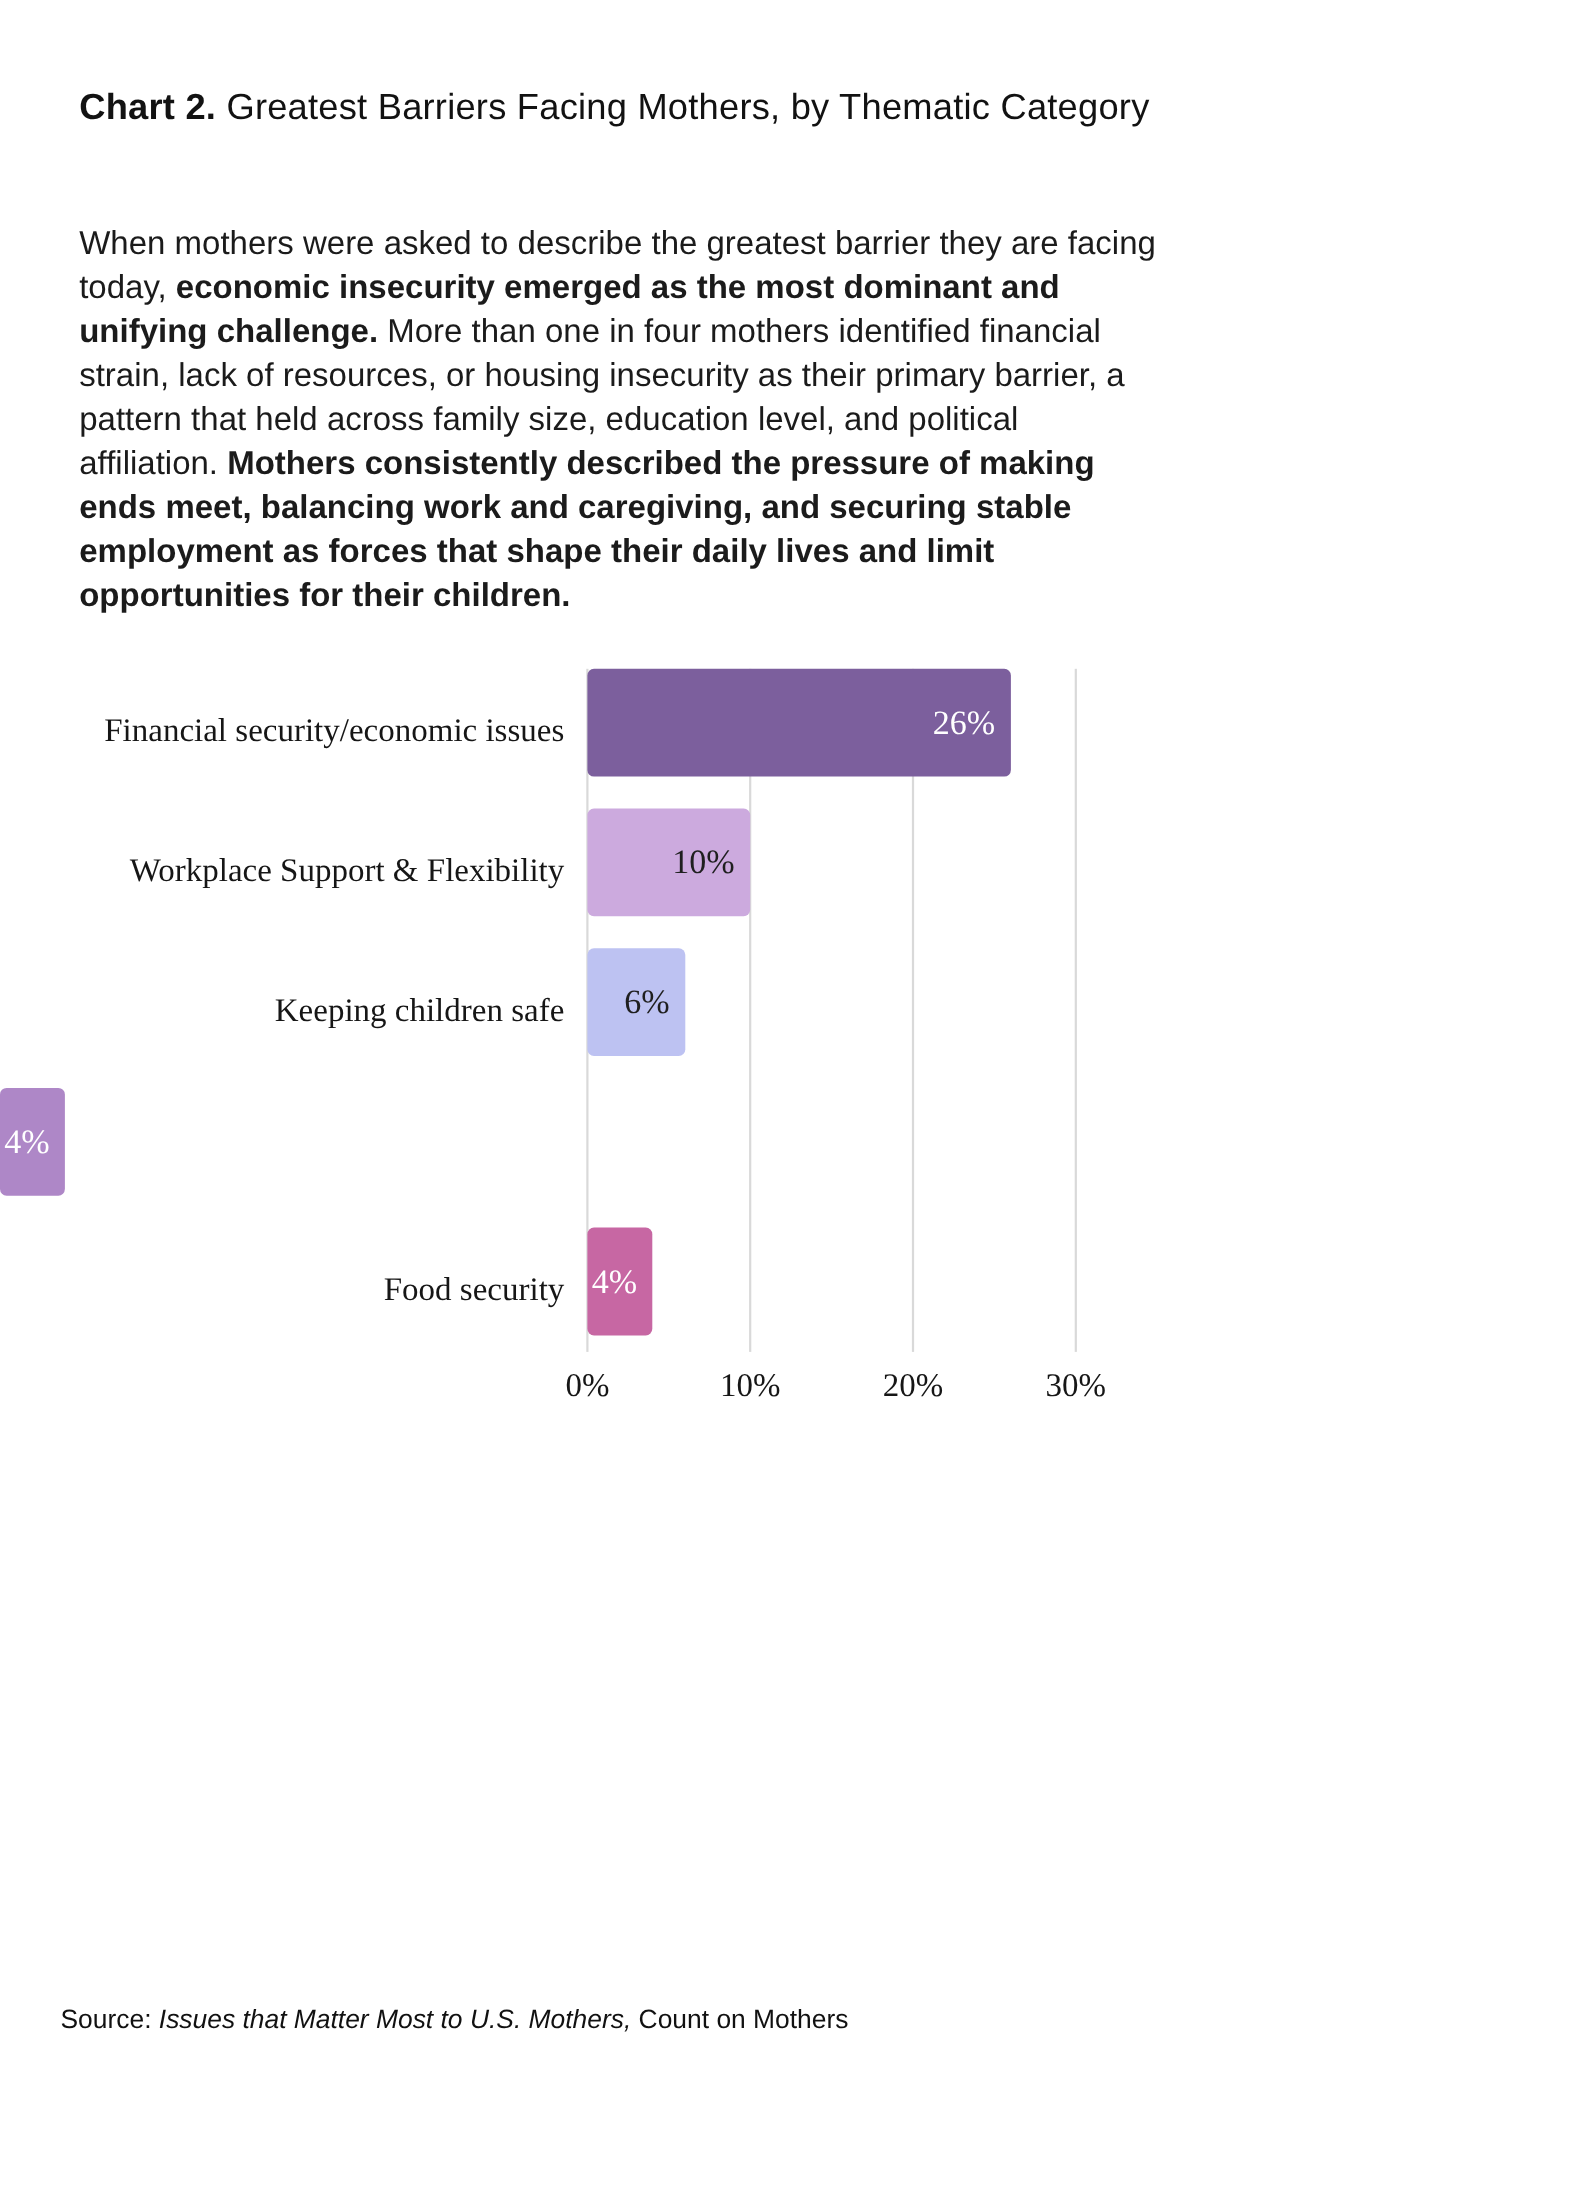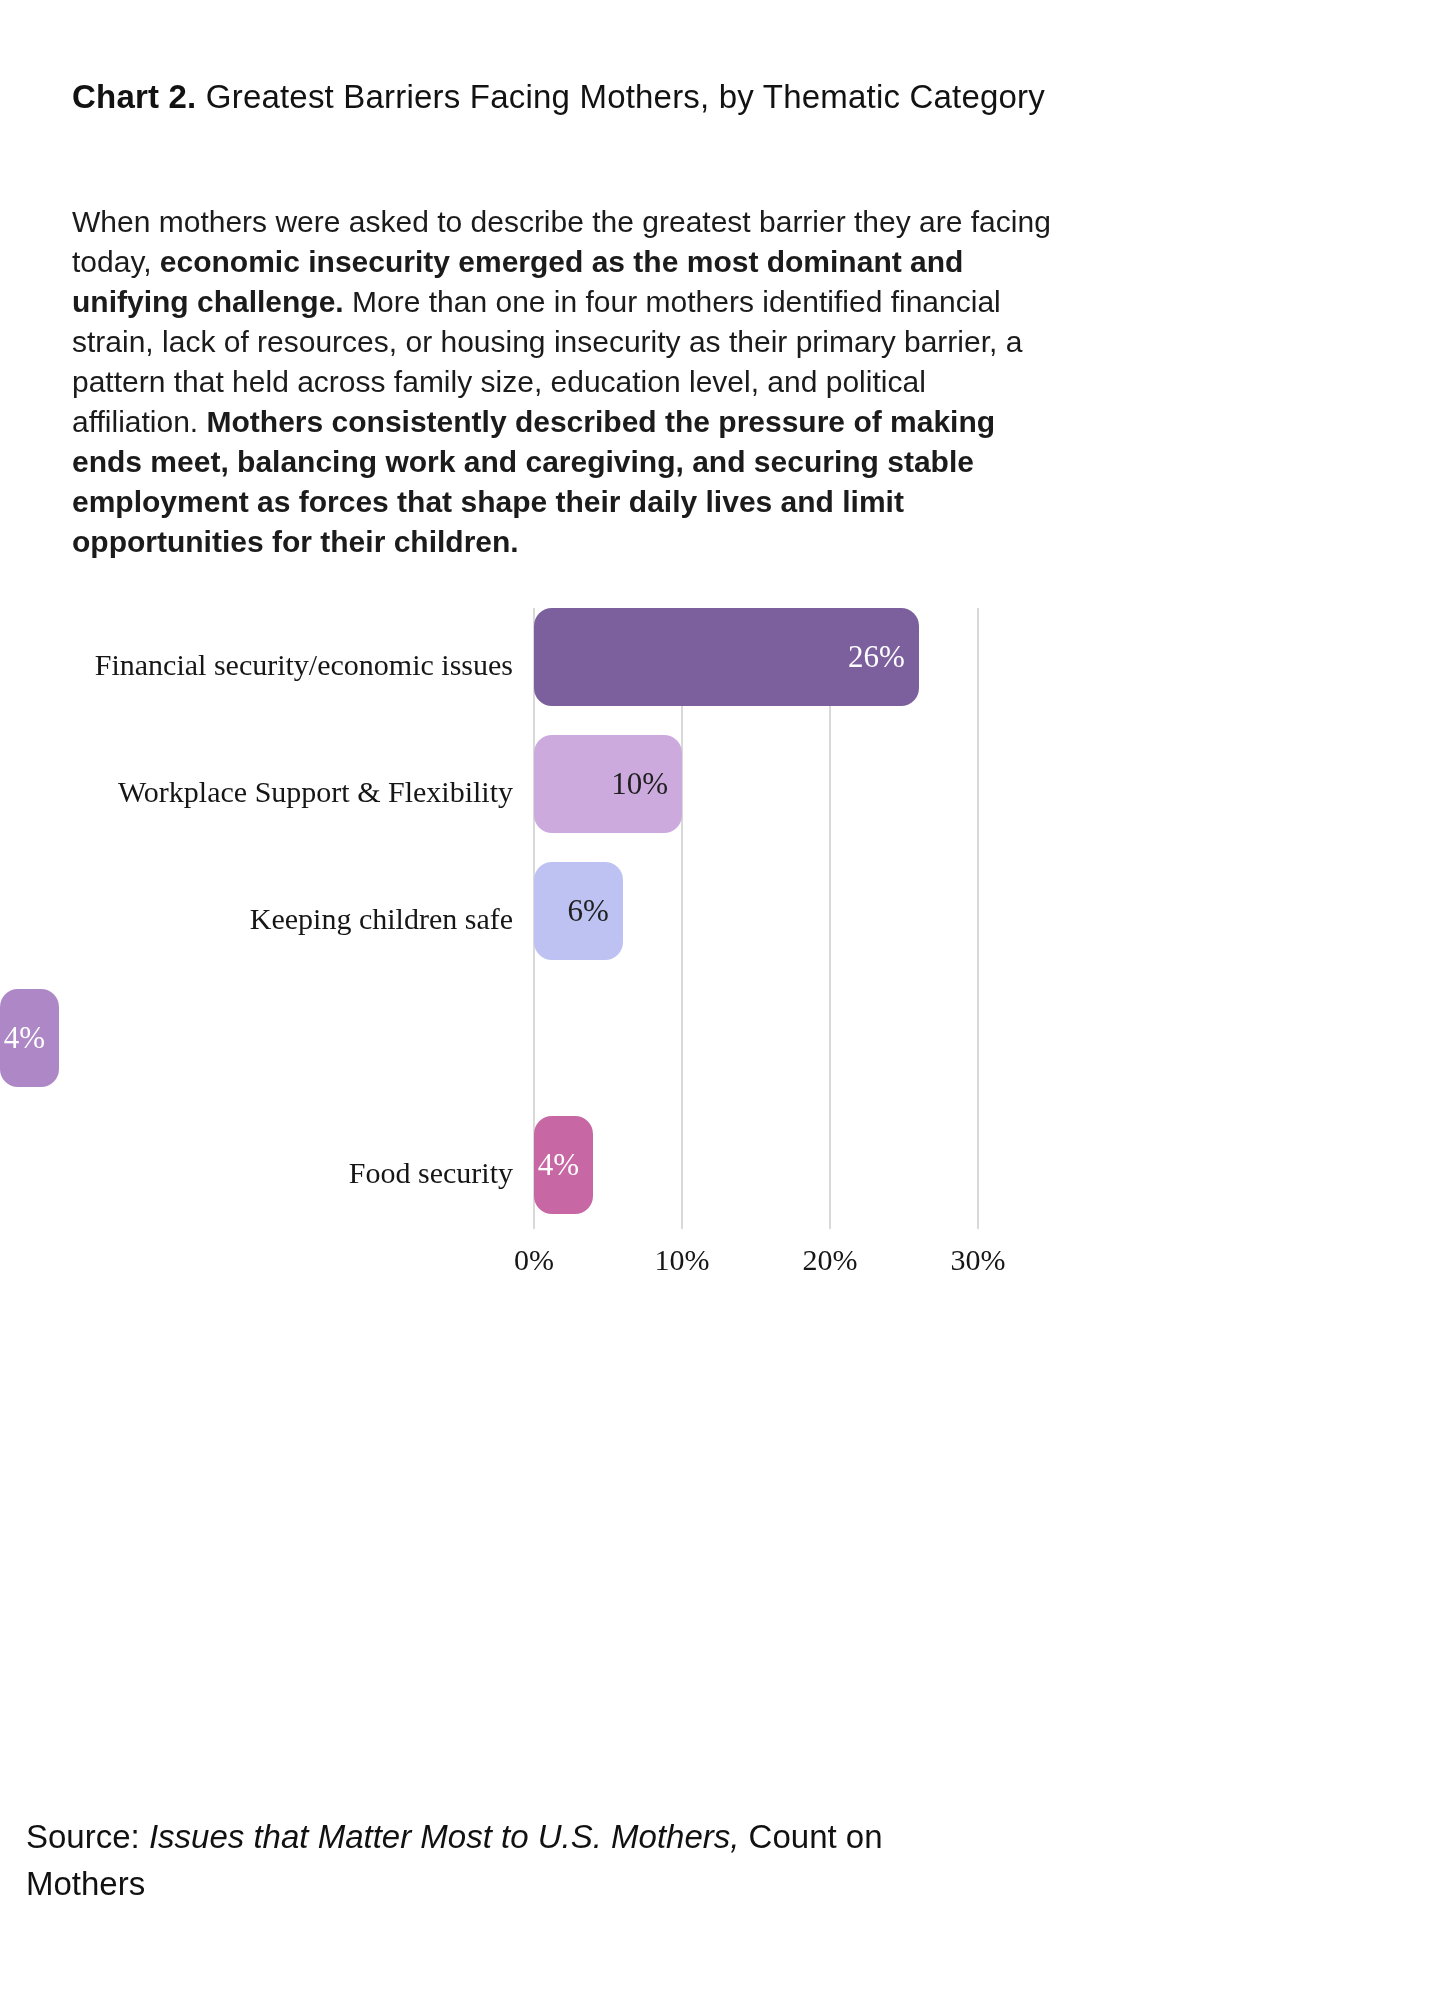--- a/index.html
+++ b/index.html
@@ -22,27 +22,27 @@
   .gridlines { position: absolute; left: 534px; top: 0; bottom: 0; width: 444px; }
   .gridline { position: absolute; top: 0; bottom: 0; width: 2px; margin-left: -1px; background: #d9d9d9; }
   .chart-rows { position: relative; }
   .chart-row { display: flex; height: 113px; margin-bottom: 14px; }
   .chart-row:last-child { margin-bottom: 0; }
   .row-label {
     width: 534px; flex: none; display: flex; align-items: center; justify-content: flex-end;
     padding-right: 21px; font-size: 30px; color: #161616; text-align: right; line-height: 1.2;
   }
   .row-track { width: 444px; flex: none; position: relative; }
-  .bar { position: absolute; left: 0; top: 0; height: 98px; border-radius: 18px; }
+  .bar { position: absolute; left: 0; top: 0; height: 98px; border-radius: 6px; }
   .bar-value { position: absolute; right: 14px; top: 50%; transform: translateY(-50%); font-size: 31px; white-space: nowrap; }
 
   .x-axis { position: relative; margin-left: 534px; width: 444px; height: 66px; }
   .tick { position: absolute; top: 14px; transform: translateX(-50%); font-size: 30px; color: #161616; white-space: nowrap; }
 
-  .source { margin: 518px 72px 0 26px; width: 900px; font-size: 33px; line-height: 47px; color: #111111; }
+  .source { margin: 518px 72px 0 55px; width: 900px; font-size: 24px; line-height: 47px; color: #111111; }
   .source em { font-style: italic; }
 </style>
 </head>
 <body>
 
 <div class="page">
 
   <h1 class="title"><strong>Chart 2.</strong><span> Greatest Barriers Facing Mothers, by Thematic Category</span></h1>
 
   <p class="intro"><span>When mothers were asked to describe the greatest barrier they are facing today, </span><strong>economic insecurity emerged as the most dominant and unifying challenge.</strong><span> More than one in four mothers identified financial strain, lack of resources, or housing insecurity as their primary barrier, a pattern that held across family size, education level, and political affiliation. </span><strong>Mothers consistently described the pressure of making ends meet, balancing work and caregiving, and securing stable employment as forces that shape their daily lives and limit opportunities for their children.</strong></p>

